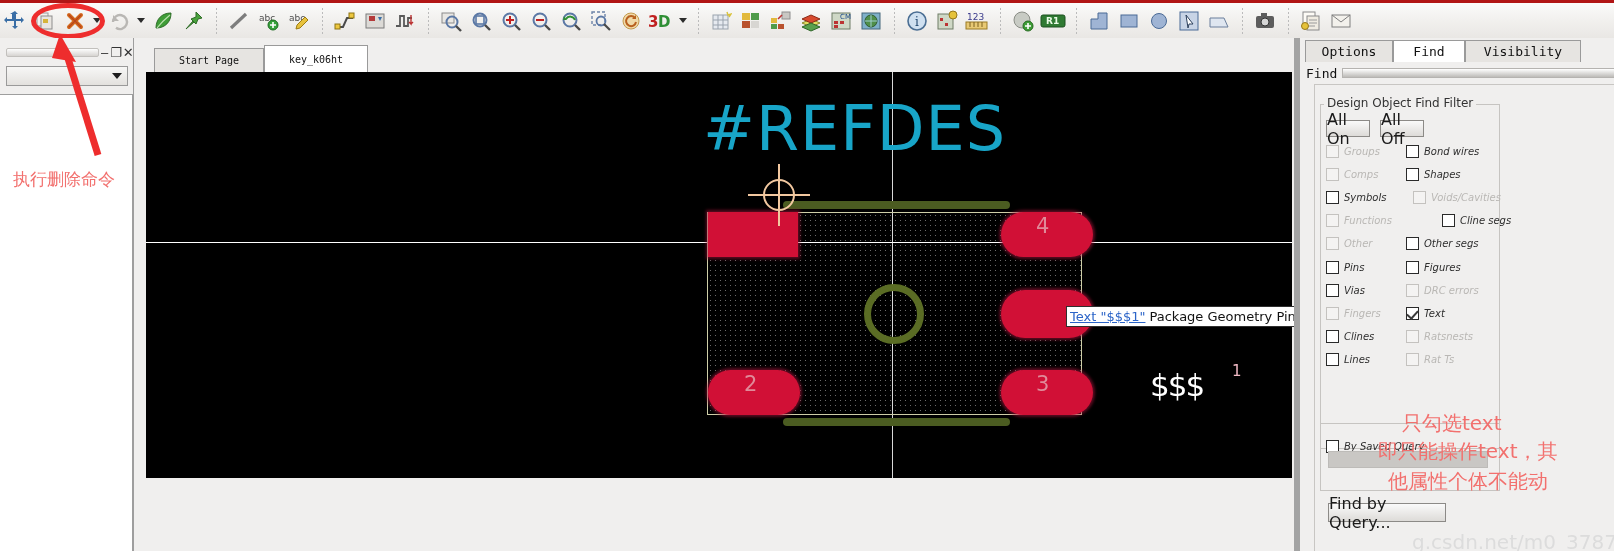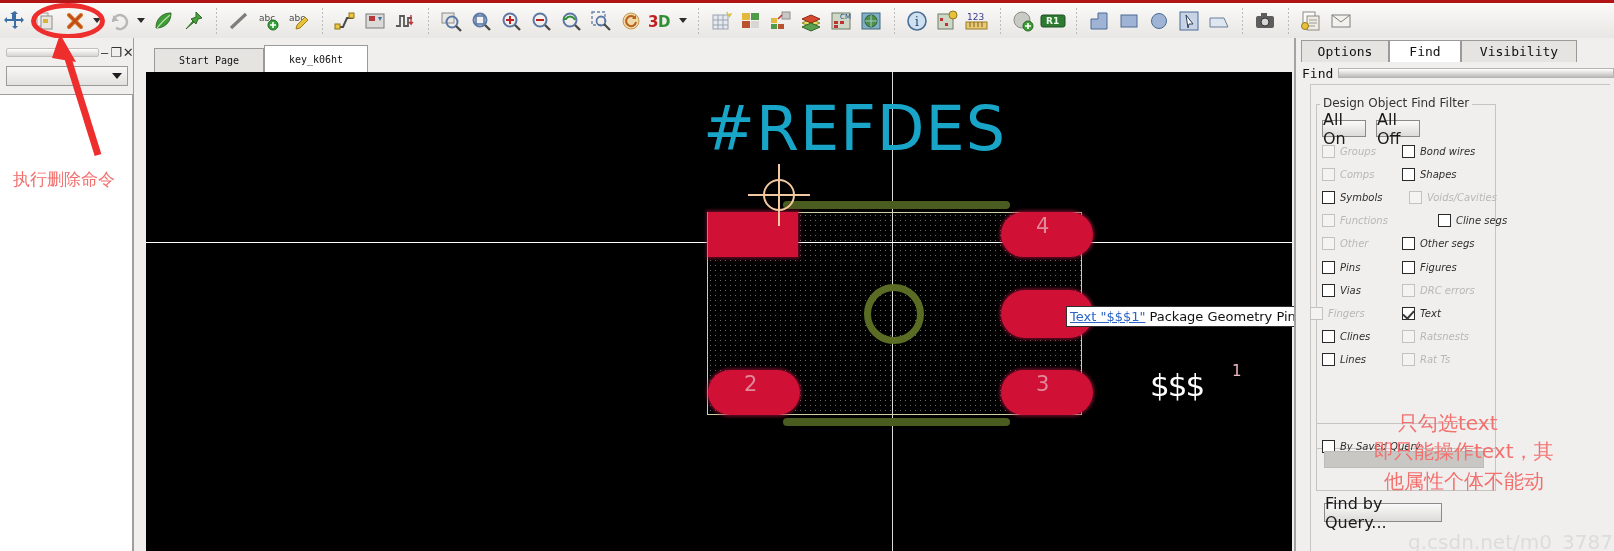--- a/index.html
+++ b/index.html
@@ -47,21 +47,21 @@
   .cn-anno{position:absolute;color:#f2706e;font-size:17px;white-space:nowrap;
     font-family:"DejaVu Sans",sans-serif;}
   
   #tabstrip{position:absolute;left:134px;top:38px;width:1160px;height:34px;background:#f0efee;}
   .doc-tab{position:absolute;top:10px;height:24px;box-sizing:border-box;
     font-family:"DejaVu Sans Mono","Liberation Mono",monospace;font-size:10px;color:#111;
     display:flex;align-items:center;justify-content:center;
     border:1px solid #9a9a9a;border-bottom:none;}
   #tab-start{left:20px;width:110px;background:#e6e4e1;}
   #tab-key{left:130px;width:104px;background:#ffffff;top:7px;height:27px;}
-  #canvas{position:absolute;left:146px;top:72px;width:1146px;height:479px;
+  #canvas{position:absolute;left:146px;top:72px;width:1146px;height:406px;
     background:#000;overflow:hidden;}
   #canvas .vline{position:absolute;top:0;width:1px;height:479px;background:#d8d8d8;}
   #canvas .hline{position:absolute;left:0;height:1px;width:1146px;background:#ffffff;}
   #refdes{position:absolute;left:557px;top:20px;
     font-family:"DejaVu Sans",sans-serif;font-size:62px;font-weight:400;
     color:#18a5c8;letter-spacing:1px;white-space:nowrap;}
   .silk{position:absolute;height:8px;border-radius:4px;background:#4b5c21;}
   #bodyoutline{position:absolute;left:561px;top:140px;width:375px;height:203px;
     border:1px solid #cfcfa8;box-sizing:border-box;
     background-image:radial-gradient(#6a6a6a 0.6px,transparent 0.6px);
@@ -78,21 +78,21 @@
     letter-spacing:-2px;white-space:nowrap;}
   #pin1{position:absolute;left:1086px;top:290px;color:#f0b9c4;font-size:15px;
     font-family:"DejaVu Sans",sans-serif;}
   #tooltip{position:absolute;left:1066px;top:306px;height:21px;
     background:#ffffff;border:1px solid #2f2f2f;box-sizing:border-box;
     display:flex;align-items:center;padding:0 3px;white-space:nowrap;
     font-family:"DejaVu Sans",sans-serif;font-size:13px;color:#111;}
   #tooltip .lnk{color:#2b64c8;text-decoration:underline;margin-right:4px;}
   
   #rightpanel{position:absolute;left:1294px;top:38px;width:320px;height:513px;
-    background:#f0efee;box-sizing:border-box;border-left:2px solid #a3a3a3;}
+    background:#f0efee;box-sizing:border-box;border-left:6px solid #a3a3a3;}
   #rp-tabs{position:absolute;left:0;top:2px;width:320px;height:22px;}
   .rp-tab{position:absolute;top:0;height:22px;box-sizing:border-box;
     font-family:"DejaVu Sans Mono","Liberation Mono",monospace;font-size:13px;color:#111;
     display:flex;align-items:center;justify-content:center;
     border:1px solid #9a9a9a;border-bottom:none;background:#e6e4e1;}
   #rp-tab-options{left:5px;width:88px;}
   #rp-tab-find{left:93px;width:72px;background:#ffffff;}
   #rp-tab-visibility{left:165px;width:116px;}
   #rp-grouphdr{position:absolute;left:6px;top:26px;width:312px;height:18px;
     display:flex;align-items:center;}
@@ -546,21 +546,21 @@
         <span class="cblbl dis">Other</span>
       </div>
       <div class="cbrow" style="left: 26px; top: 221px;">
         <span class="cbox"></span>
         <span class="cblbl">Pins</span>
       </div>
       <div class="cbrow" style="left: 26px; top: 244.2px;">
         <span class="cbox"></span>
         <span class="cblbl">Vias</span>
       </div>
-      <div class="cbrow" style="left: 14px; top: 267.4px;">
+      <div class="cbrow" style="left: 26px; top: 267.4px;">
         <span class="cbox dis"></span>
         <span class="cblbl dis">Fingers</span>
       </div>
       <div class="cbrow" style="left: 26px; top: 290.6px;">
         <span class="cbox"></span>
         <span class="cblbl">Clines</span>
       </div>
       <div class="cbrow" style="left: 26px; top: 313.8px;">
         <span class="cbox"></span>
         <span class="cblbl">Lines</span>

